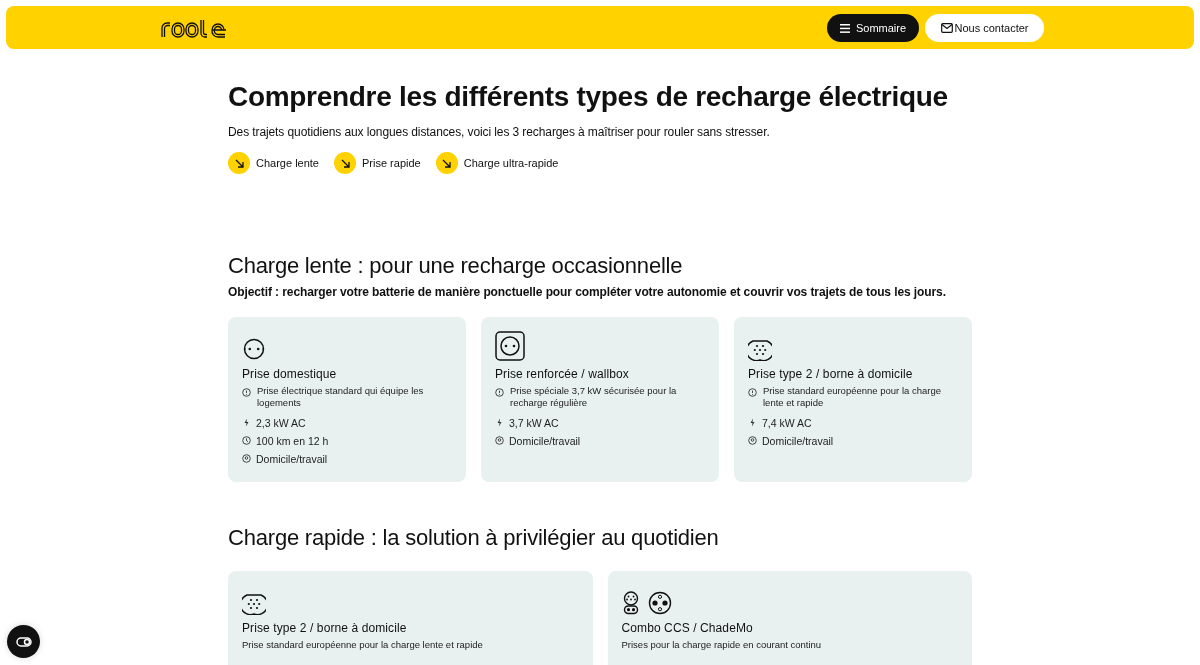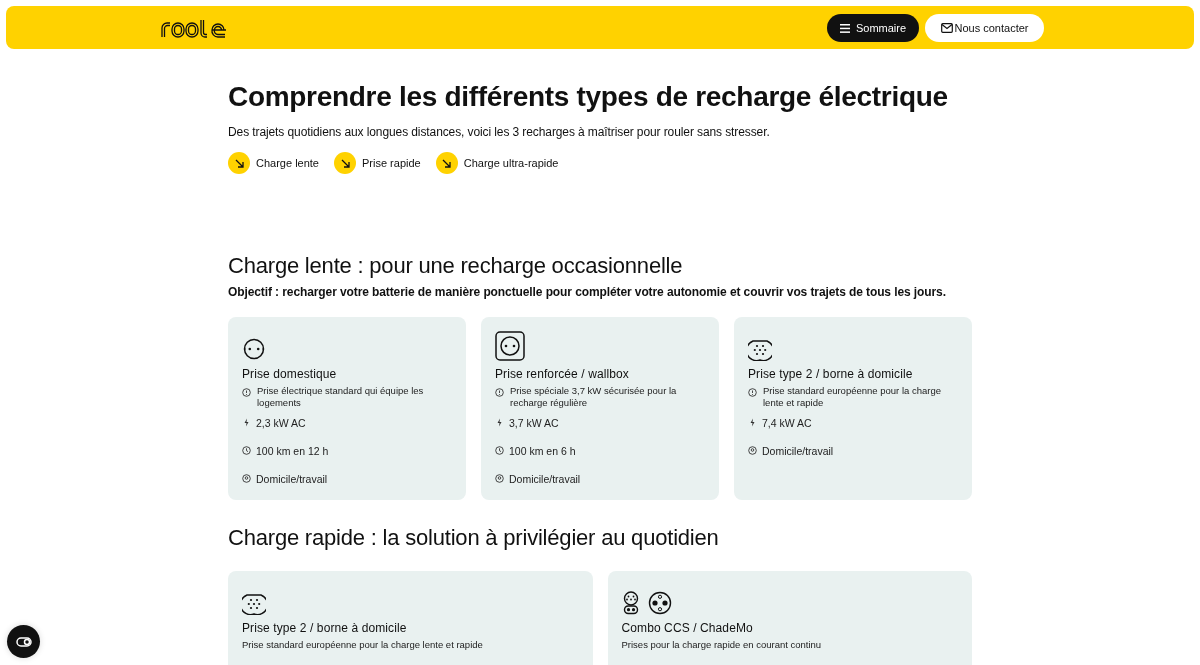--- a/index.html
+++ b/index.html
@@ -41,21 +41,21 @@
 
   .cards { display: flex; gap: 15px; margin-top: 18px; }
   .card {
     background: #E9F1F0; border-radius: 8px; padding: 14px 14px 14px 14px;
     flex: 1; min-height: 165px;
   }
   .card-icons { display: flex; gap: 8px; height: 30px; align-items: flex-end; }
   .card-title { margin-top: 6px; font-size: 12px; font-weight: 400; color: #111; letter-spacing: 0.1px; }
   .card-desc { display: flex; gap: 6px; margin-top: 4px; font-size: 9.5px; line-height: 12px; color: #222; }
   .card-desc .ico { flex: 0 0 auto; margin-top: 3px; }
-  .spec { display: flex; align-items: center; gap: 5px; font-size: 10.5px; color: #222; margin-top: 13px; height: 15px; }
+  .spec { display: flex; align-items: center; gap: 5px; font-size: 10.5px; color: #222; margin-top: 3px; height: 15px; }
   .spec-first { margin-top: 6px; }
 
   .section1 { position: absolute; left: 228px; top: 253px; width: 744px; }
   .section2 { position: absolute; left: 228px; top: 525px; width: 744px; }
 
   .fab {
     position: absolute; left: 7px; top: 625px; width: 33px; height: 33px;
     border-radius: 50%; background: #111; display: flex; align-items: center; justify-content: center;
     cursor: pointer; box-shadow: 0 0 6px rgba(0,0,0,0.15);
   }
@@ -196,27 +196,20 @@
       </div>
       <div class="spec spec-first">
         <svg width="9" height="9" viewBox="0 0 9 9">
             <path d="M5 0.5 L2.5 5 H4.5 L4 8.5 L6.5 4 H4.5 Z" fill="#333"></path>
           </svg>
         <span>3,7 kW AC</span>
       </div>
       <div class="spec">
         <svg width="9" height="9" viewBox="0 0 9 9">
             <circle cx="4.5" cy="4.5" r="3.8" fill="none" stroke="#333" stroke-width="0.9"></circle>
-            <path d="M4.5 2.3 V4.7 L6 5.6" fill="none" stroke="#333" stroke-width="0.9"></path>
-          </svg>
-        <span>100 km en 6 h</span>
-      </div>
-      <div class="spec">
-        <svg width="9" height="9" viewBox="0 0 9 9">
-            <circle cx="4.5" cy="4.5" r="3.8" fill="none" stroke="#333" stroke-width="0.9"></circle>
             <circle cx="4.5" cy="4" r="1.3" fill="none" stroke="#333" stroke-width="0.9"></circle>
           </svg>
         <span>Domicile/travail</span>
       </div>
     </div>
 
     <div class="card">
       <div class="card-icons">
         <svg width="24" height="22" viewBox="0 0 24 22">
           <path d="M5 2 H19 A9 9 0 0 1 12 21 A9 9 0 0 1 5 2 Z" fill="none" stroke="#111" stroke-width="1.5"></path>

